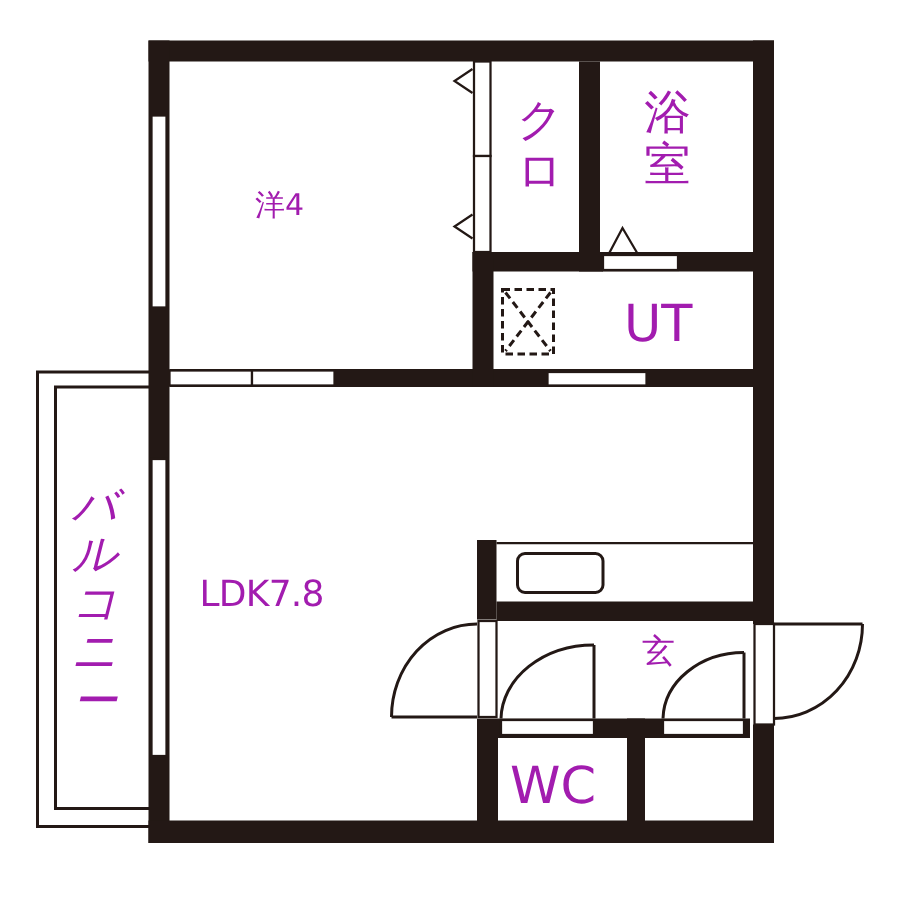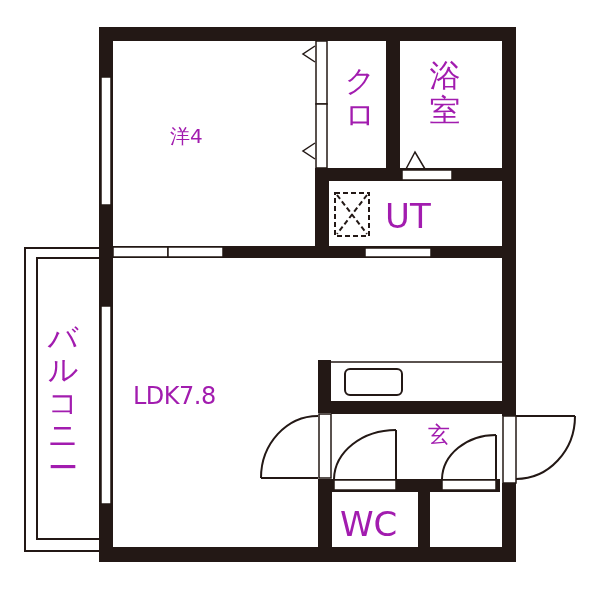--- a/index.html
+++ b/index.html
@@ -2,25 +2,25 @@
 <html><head>
   <meta charset="utf-8">
   <style>
     html, body { margin: 0; padding: 0; background: #ffffff; }
     body { width: 600px; height: 600px; overflow: hidden; position: relative; }
     .plan { position: absolute; left: 0; top: 0; width: 600px; height: 600px; }
     .label { position: absolute; font-family: "DejaVu Sans", sans-serif; color: #a21caf; white-space: nowrap; line-height: 1; }
     .lbl-yo { left: 170px; top: 126px; font-size: 20px; }
     .lbl-kuro { left: 344px; top: 64px; font-size: 30px; width: 32px; text-align: center; white-space: normal; line-height: 1.12; }
     .lbl-bath { left: 428px; top: 58px; font-size: 31px; width: 34px; text-align: center; white-space: normal; line-height: 1.12; }
-    .lbl-ut { left: 385px; top: 199px; font-size: 34px; }
+    .lbl-ut { left: 416px; top: 199px; font-size: 34px; }
     .lbl-ldk { left: 133px; top: 384px; font-size: 24px; letter-spacing: -0.5px; }
     .lbl-genkan { left: 428px; top: 424px; font-size: 22px; }
     .lbl-wc { left: 340px; top: 507px; font-size: 34px; }
-    .lbl-balcony { left: 46px; top: 322px; font-size: 30px; width: 34px; text-align: center; white-space: normal; line-height: 1.08; }
+    .lbl-balcony { left: 46px; top: 322px; font-size: 30px; width: 34px; text-align: center; white-space: normal; line-height: 1.08; font-style: italic; }
   </style>
 </head>
 <body>
 
 <svg class="plan" viewBox="0 0 600 600" xmlns="http://www.w3.org/2000/svg">
 
   <g>
     <rect x="25" y="248" width="78" height="303" fill="none" stroke="#231815" stroke-width="2"></rect>
     <rect x="37" y="258" width="66" height="281" fill="none" stroke="#231815" stroke-width="2"></rect>
   </g>

